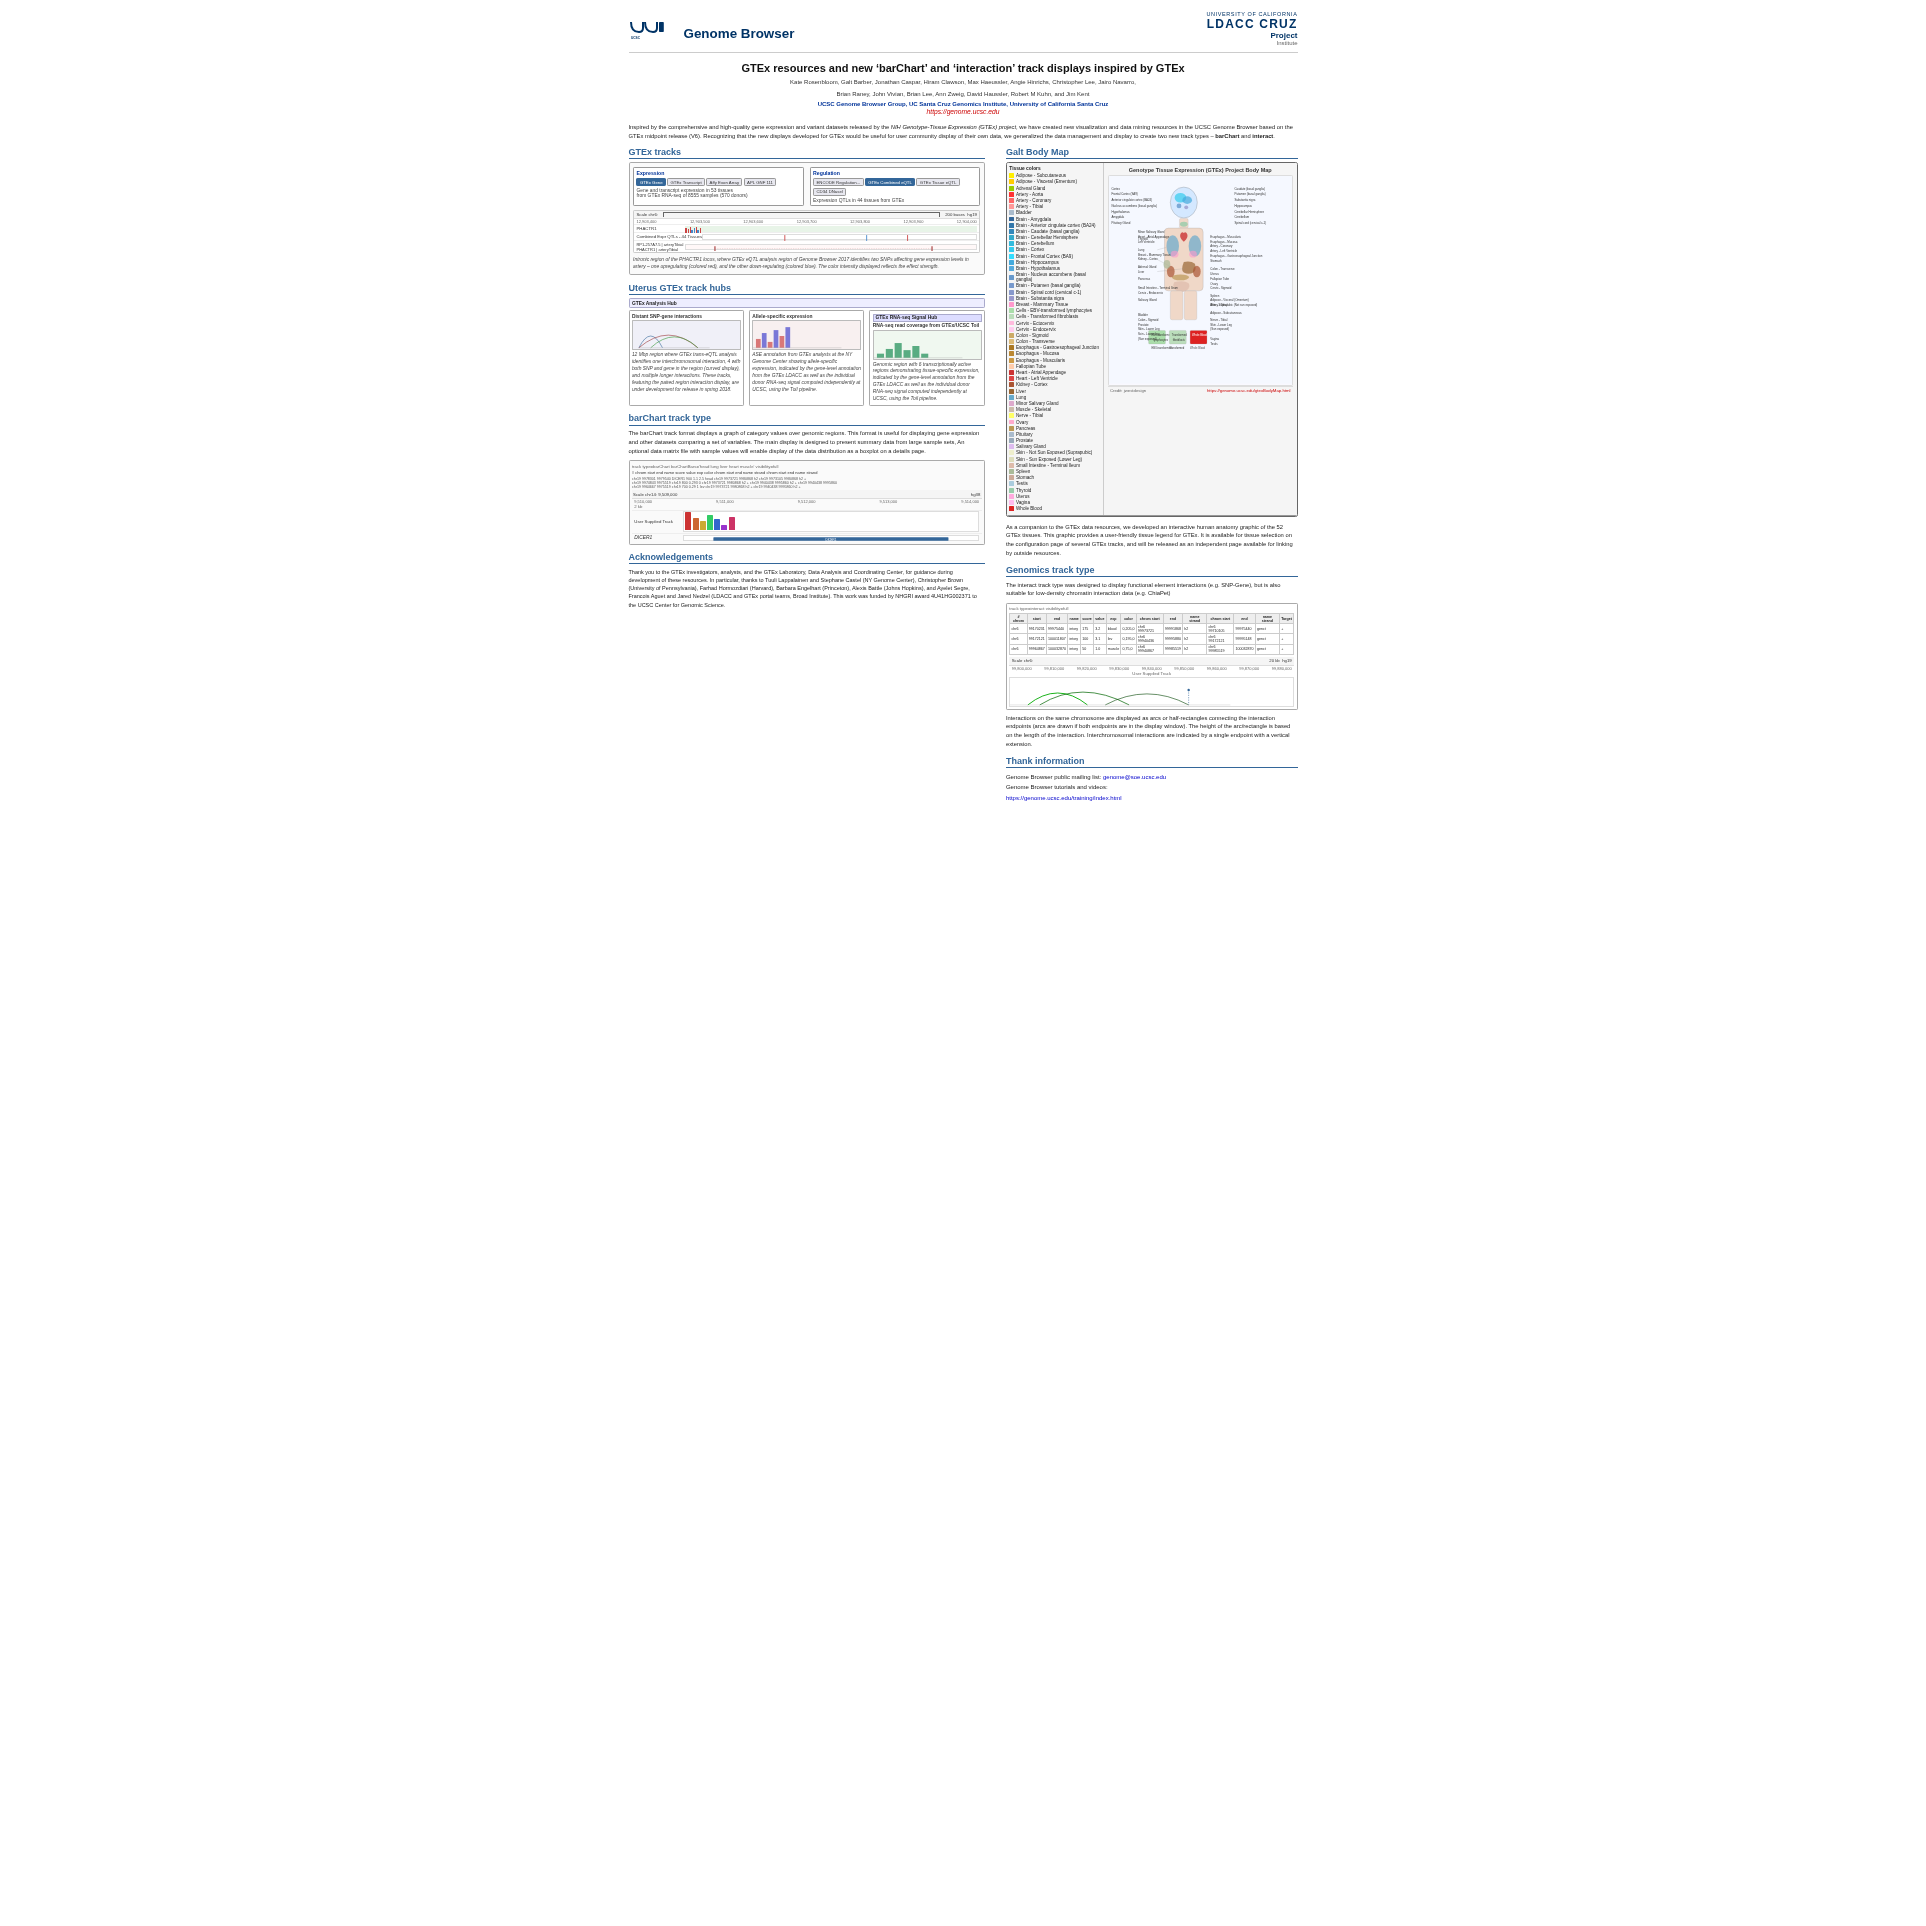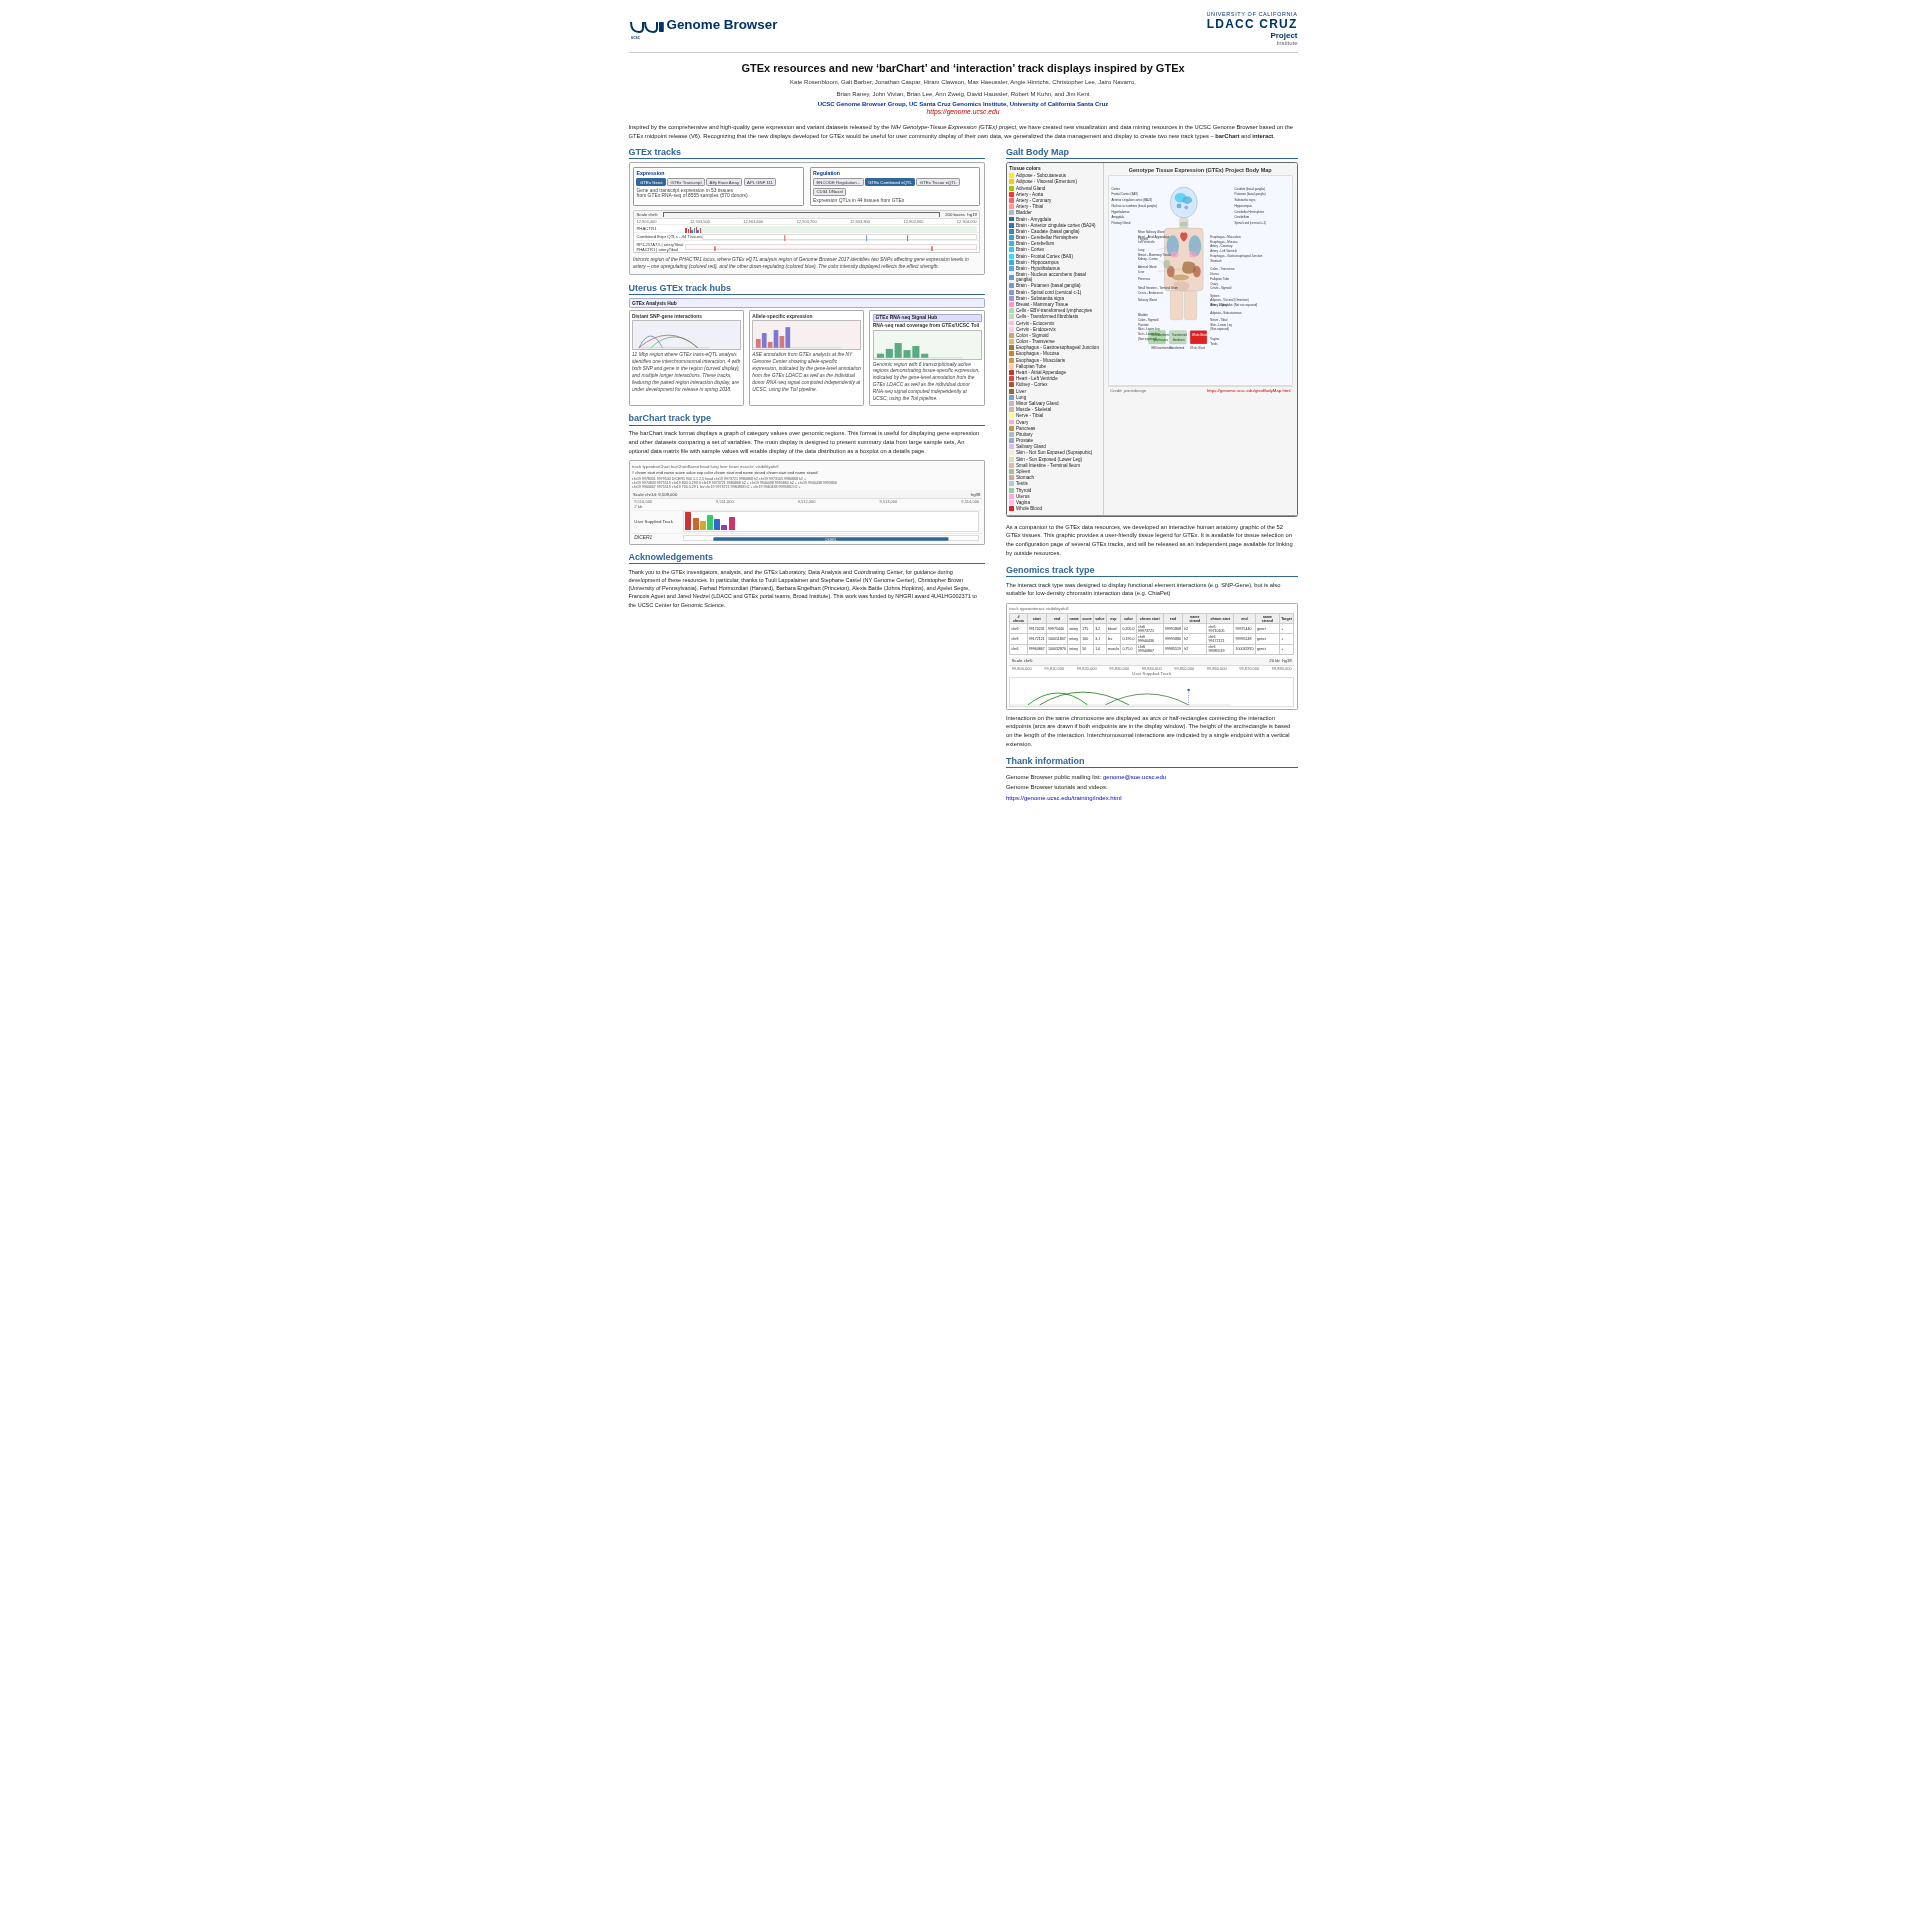--- a/index.html
+++ b/index.html
@@ -18,22 +18,22 @@
     .header {
       display: flex;
       align-items: center;
       justify-content: space-between;
       border-bottom: 1.2px solid #ccc;
       padding-bottom: 6px;
       margin-bottom: 8.5px;
     }
     .ucsc-logo {
       display: flex;
-      align-items: flex-start;
-      gap: 2px;
+      align-items: flex-end;
+      gap: 19px;
     }
     .ucsc-logo-mark {
       width: 36px;
       height: 24px;
     }
     .ucsc-title {
       font-size: 13.4px;
       font-weight: bold;
       color: #003366;
     }

